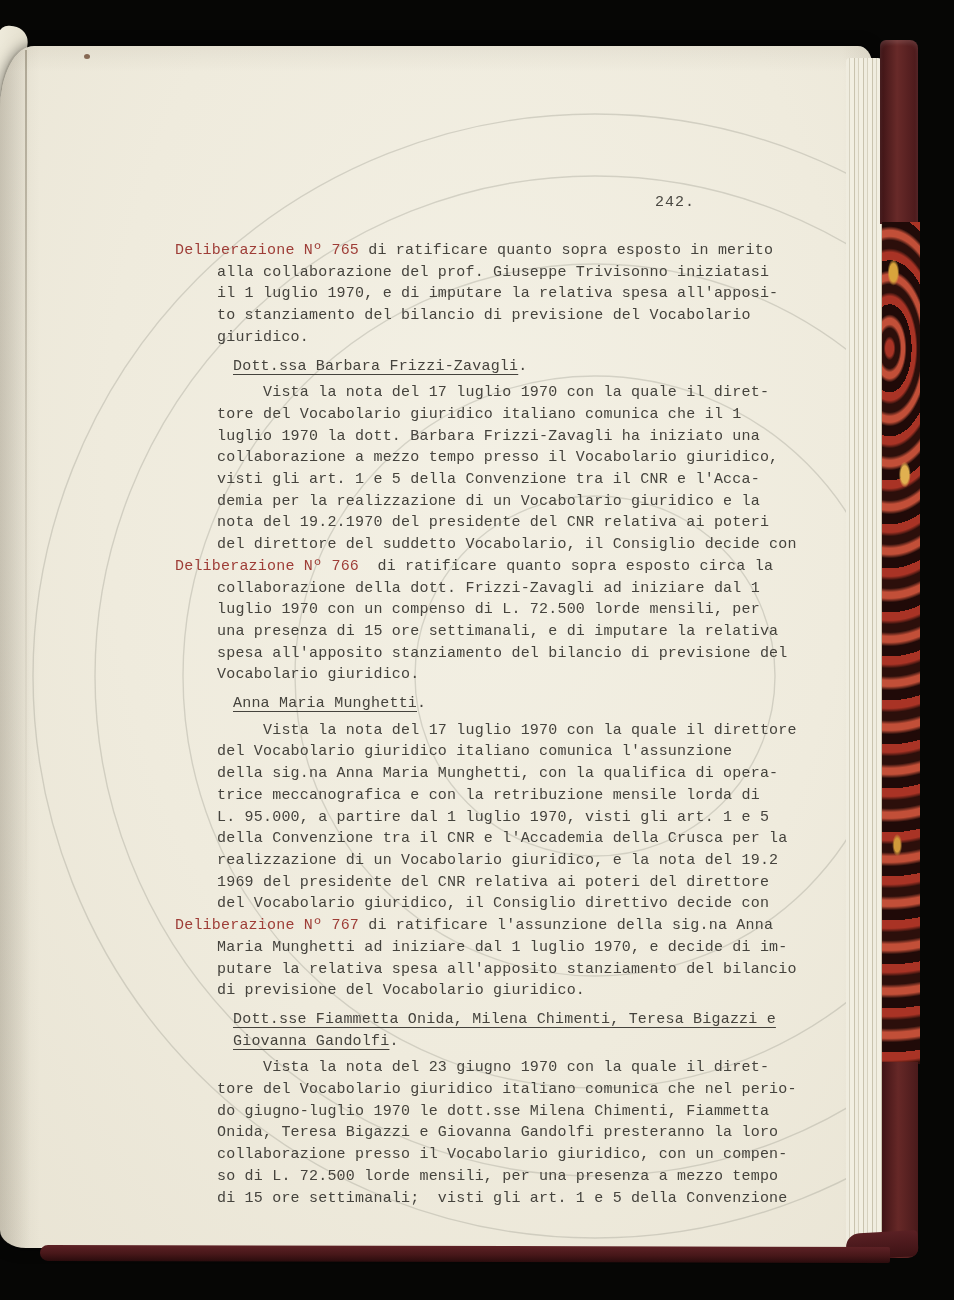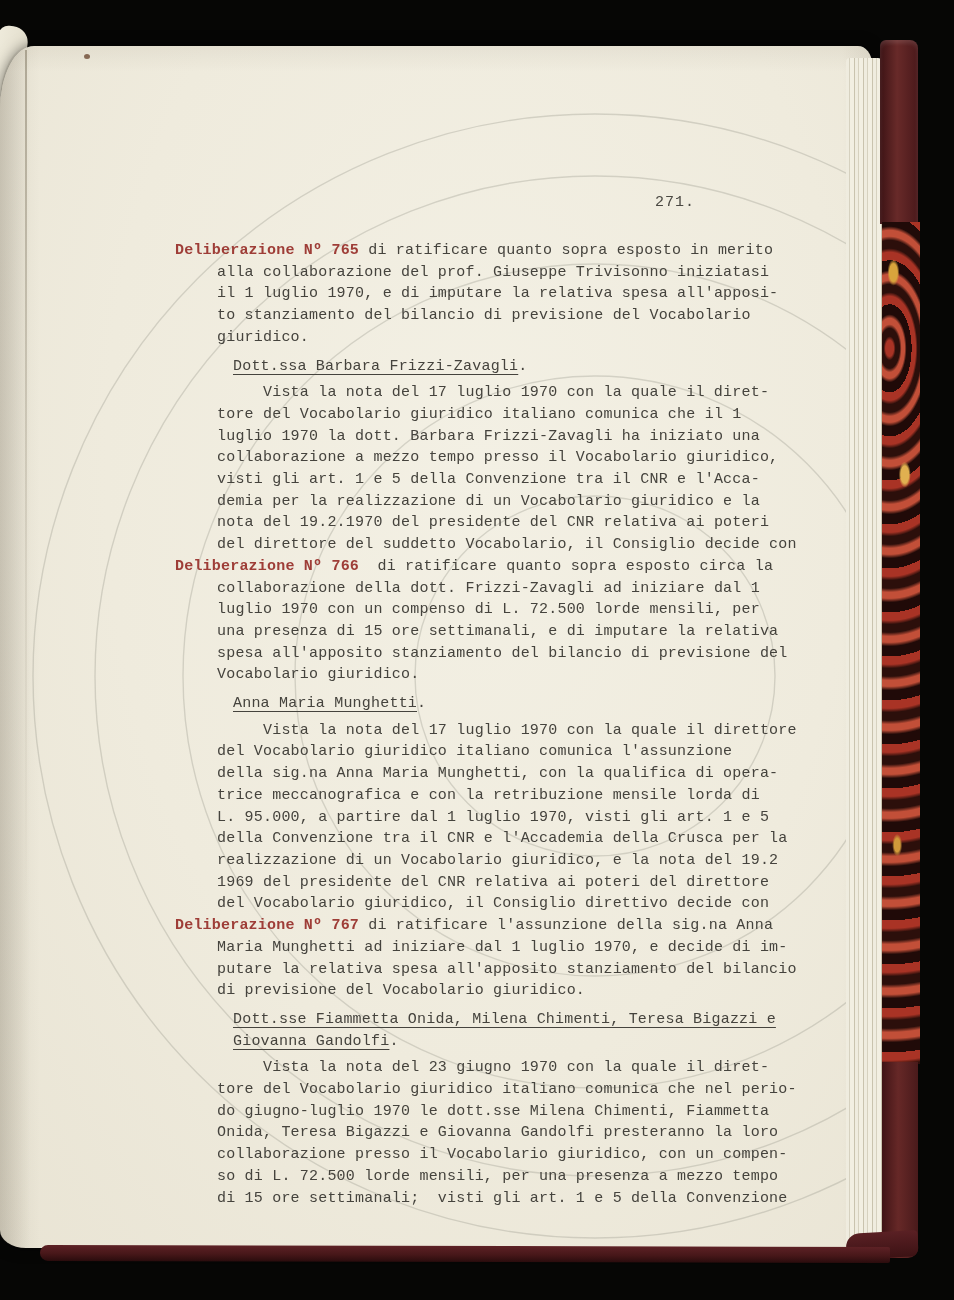--- a/index.html
+++ b/index.html
@@ -56,21 +56,21 @@
   .textblock{
     position:absolute;left:217px;top:194px;width:645px;
     font-size:15px;line-height:21.7px;color:#45433d;
     white-space:pre;letter-spacing:.2px;
   }
   .block{margin:0;}
   .block.delib .line.first{margin-left:-42px;}
   .block.para  .line.first{margin-left:46px;font-family:Liberation Mono, monospace;}
   .block.heading{margin:7px 16px 5px;}
   .u{text-decoration:underline;text-underline-offset:4px;text-decoration-thickness:1.3px;}
-  .delib-label{color:#9e3d37;font-weight:bold;letter-spacing:.2px;text-align:right;}
+  .delib-label{color:#9e3d37;font-weight:normal;letter-spacing:.2px;text-align:right;}
 
   
   .page-stack{
     position:absolute;left:846px;top:58px;width:38px;height:1190px;
     background:repeating-linear-gradient(90deg,
       #efecdf 0 3px,#d6d1bf 3px 4px,#f2efe2 4px 8px,#c9c3ae 8px 9px);
     border-radius:4px 6px 6px 4px;
   }
 
   
@@ -124,21 +124,21 @@
     <svg class="watermark" width="872" height="1202" viewBox="0 0 872 1202">
       <g fill="none" stroke="#8f8f83" stroke-width="1.4" opacity="0.30">
         <circle cx="595" cy="630" r="180"></circle>
         <circle cx="595" cy="630" r="300"></circle>
         <circle cx="595" cy="630" r="412"></circle>
         <circle cx="595" cy="630" r="500"></circle>
         <circle cx="595" cy="630" r="562"></circle>
       </g>
     </svg>
 
-    <div class="pagenum">271.</div>
+    <div class="pagenum">242.</div>
 
     <div class="textblock" id="textblock"><div class="block delib"><div class="line first"><span class="delib-label">Deliberazione Nº 765</span> di ratificare quanto sopra esposto in merito</div><div class="line">alla collaborazione del prof. Giuseppe Trivisonno iniziatasi</div><div class="line">il 1 luglio 1970, e di imputare la relativa spesa all'apposi-</div><div class="line">to stanziamento del bilancio di previsione del Vocabolario</div><div class="line">giuridico.</div></div><div class="block heading"><div class="line"><span class="u">Dott.ssa Barbara Frizzi-Zavagli</span>.</div></div><div class="block para"><div class="line first">Vista la nota del 17 luglio 1970 con la quale il diret-</div><div class="line">tore del Vocabolario giuridico italiano comunica che il 1</div><div class="line">luglio 1970 la dott. Barbara Frizzi-Zavagli ha iniziato una</div><div class="line">collaborazione a mezzo tempo presso il Vocabolario giuridico,</div><div class="line">visti gli art. 1 e 5 della Convenzione tra il CNR e l'Acca-</div><div class="line">demia per la realizzazione di un Vocabolario giuridico e la</div><div class="line">nota del 19.2.1970 del presidente del CNR relativa ai poteri</div><div class="line">del direttore del suddetto Vocabolario, il Consiglio decide con</div></div><div class="block delib"><div class="line first"><span class="delib-label">Deliberazione Nº 766</span>  di ratificare quanto sopra esposto circa la</div><div class="line">collaborazione della dott. Frizzi-Zavagli ad iniziare dal 1</div><div class="line">luglio 1970 con un compenso di L. 72.500 lorde mensili, per</div><div class="line">una presenza di 15 ore settimanali, e di imputare la relativa</div><div class="line">spesa all'apposito stanziamento del bilancio di previsione del</div><div class="line">Vocabolario giuridico.</div></div><div class="block heading"><div class="line"><span class="u">Anna Maria Munghetti</span>.</div></div><div class="block para"><div class="line first">Vista la nota del 17 luglio 1970 con la quale il direttore</div><div class="line">del Vocabolario giuridico italiano comunica l'assunzione</div><div class="line">della sig.na Anna Maria Munghetti, con la qualifica di opera-</div><div class="line">trice meccanografica e con la retribuzione mensile lorda di</div><div class="line">L. 95.000, a partire dal 1 luglio 1970, visti gli art. 1 e 5</div><div class="line">della Convenzione tra il CNR e l'Accademia della Crusca per la</div><div class="line">realizzazione di un Vocabolario giuridico, e la nota del 19.2</div><div class="line">1969 del presidente del CNR relativa ai poteri del direttore</div><div class="line">del Vocabolario giuridico, il Consiglio direttivo decide con</div></div><div class="block delib"><div class="line first"><span class="delib-label">Deliberazione Nº 767</span> di ratificare l'assunzione della sig.na Anna</div><div class="line">Maria Munghetti ad iniziare dal 1 luglio 1970, e decide di im-</div><div class="line">putare la relativa spesa all'apposito stanziamento del bilancio</div><div class="line">di previsione del Vocabolario giuridico.</div></div><div class="block heading"><div class="line"><span class="u">Dott.sse Fiammetta Onida, Milena Chimenti, Teresa Bigazzi e</span></div><div class="line"><span class="u">Giovanna Gandolfi</span>.</div></div><div class="block para"><div class="line first">Vista la nota del 23 giugno 1970 con la quale il diret-</div><div class="line">tore del Vocabolario giuridico italiano comunica che nel perio-</div><div class="line">do giugno-luglio 1970 le dott.sse Milena Chimenti, Fiammetta</div><div class="line">Onida, Teresa Bigazzi e Giovanna Gandolfi presteranno la loro</div><div class="line">collaborazione presso il Vocabolario giuridico, con un compen-</div><div class="line">so di L. 72.500 lorde mensili, per una presenza a mezzo tempo</div><div class="line">di 15 ore settimanali;  visti gli art. 1 e 5 della Convenzione</div></div></div>
   </div>
 
   <div class="page-stack"></div>
   <div class="leather-top"></div>
   <div class="marble"></div>
   <div class="leather-bottom"></div>
   <div class="corner-leather"></div>
   <div class="bottom-edge"></div>

